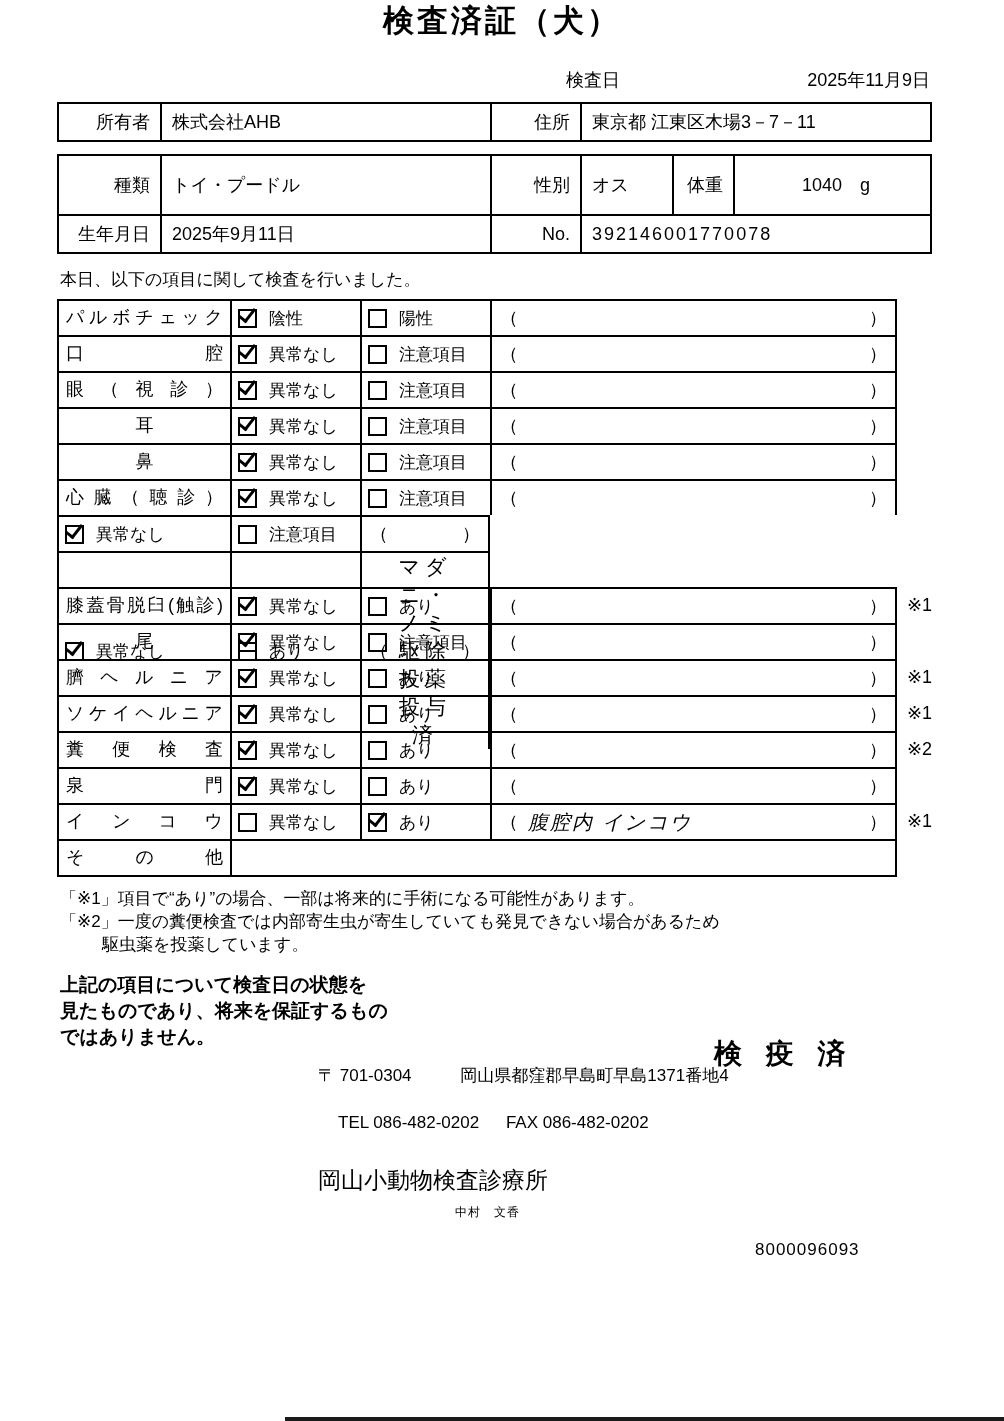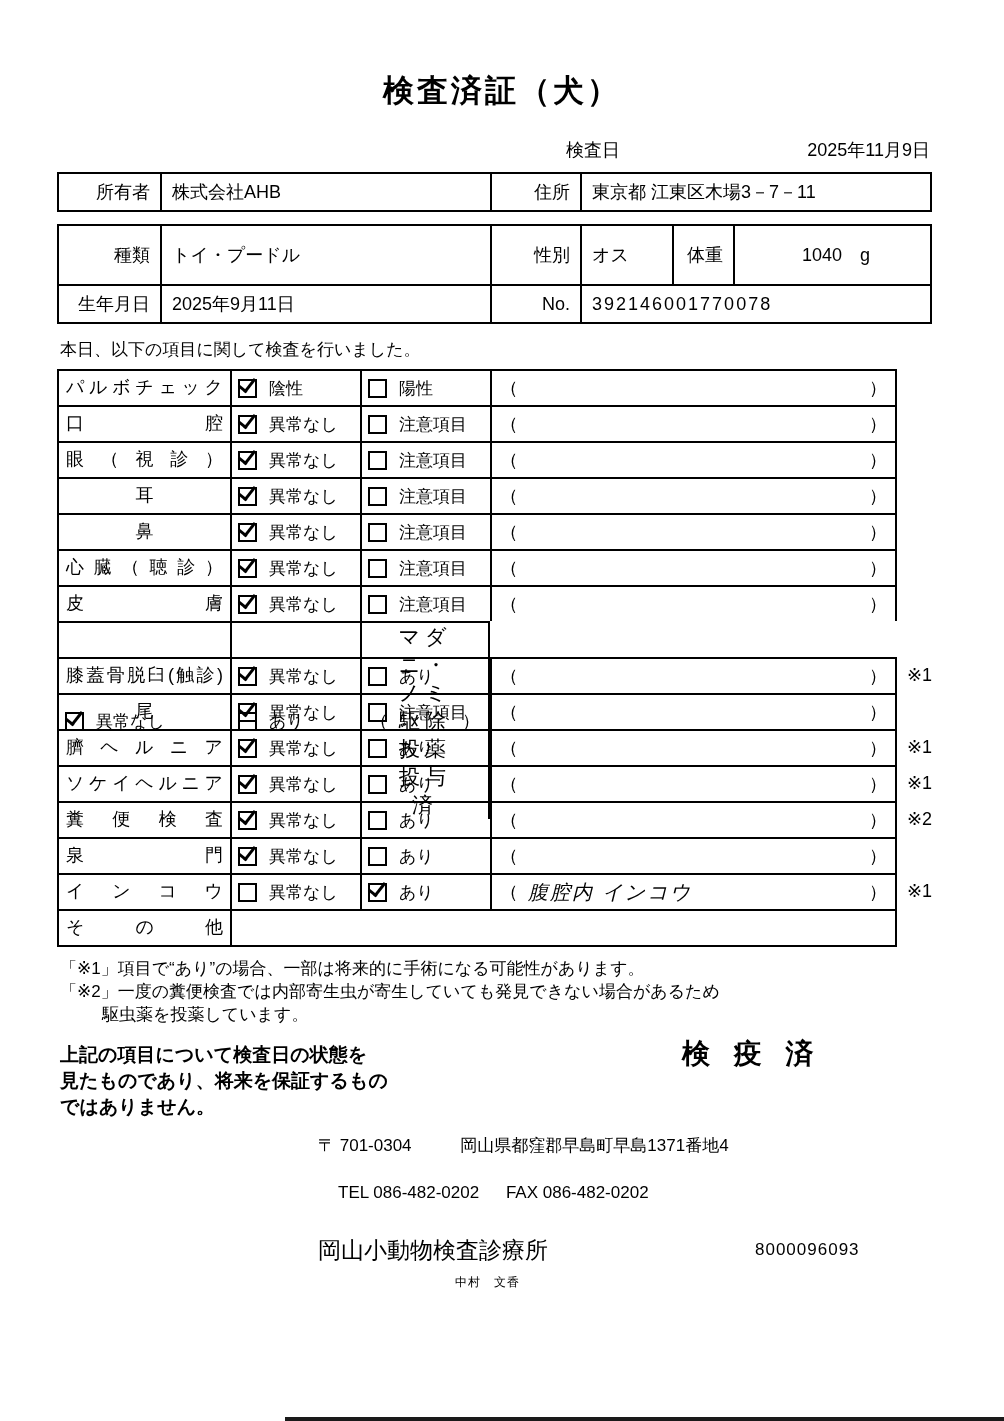--- a/index.html
+++ b/index.html
@@ -2,21 +2,21 @@
 <html><head>
 <meta charset="utf-8">
 <style>
   html,body{margin:0;padding:0;background:#e8e8e8;}
   .page{
     width:1004px;height:1421px;background:#ffffff;position:relative;
     font-family:"Liberation Sans","DejaVu Sans",sans-serif;color:#000;
     overflow:hidden;
   }
   .title{
-    margin:0;padding-top:70px;text-align:center;
+    margin:0;text-align:center;
     font-size:31px;font-weight:bold;letter-spacing:3px;font-family:Liberation Mono, monospace;
   }
   .date-row{
     margin:26px 74px 10px 566px;display:flex;justify-content:space-between;
     font-size:18px;
   }
   table.hdr{border-collapse:collapse;margin-left:57px;table-layout:fixed;}
   table.hdr td{border:2px solid #000;height:38px;font-size:18px;padding:0 10px;box-sizing:border-box;}
   td.lab{text-align:right;padding:0 4px;}
   .tbl-gap{height:12px;}
@@ -40,21 +40,21 @@
   .cb{width:15px;height:15px;border:2px solid #000;flex:none;position:relative;box-sizing:content-box;}
   .cb.checked::after{
     content:"";position:absolute;left:2px;top:-6px;width:7px;height:14px;
     border-right:3px solid #000;border-bottom:3px solid #000;transform:rotate(38deg);
   }
   .mark{position:absolute;left:calc(100% + 10px);top:7px;font-size:18px;white-space:nowrap;}
   
   .notes{margin:10px 0 0 60px;font-size:17px;line-height:23px;}
   .notes .indent{padding-left:42px;}
   .disclaimer{margin:16px 0 0 60px;font-size:19px;font-weight:bold;line-height:26px;}
-  .stamp{position:absolute;left:682px;top:1035px;font-size:28px;font-weight:bold;letter-spacing:8px;}
+  .stamp{position:absolute;left:714px;top:1035px;font-size:28px;font-weight:bold;letter-spacing:8px;}
   .postal-line{margin:14px 0 0 318px;font-size:17px;}
   .postal-line .sp{margin-right:44px;}
   .tel-line{margin:26px 0 0 338px;font-size:17px;}
   .tel-line .sp{margin-right:22px;}
   .clinic{margin:32px 0 0 318px;font-size:23px;}
   .examiner{margin:8px 0 17px 455px;font-size:12px;letter-spacing:1px;}
   .serial{position:absolute;left:755px;top:1240px;font-size:17px;letter-spacing:1px;}
   .scan-edge{position:absolute;bottom:0;left:285px;width:719px;height:4px;background:#1a1a1a;}
 </style>
 </head>
@@ -212,21 +212,20 @@
       </div>
       <div class="c comment">
         <span>（</span>
         <span class="ctext"></span>
         <span>）</span>
       </div>
       <span class="mark"></span>
     </div>
 
     <div class="crow">
-      <div class="c name">皮膚</div>
       <div class="c opt">
         <span class="cb checked"></span>
         <span>異常なし</span>
       </div>
       <div class="c opt">
         <span class="cb"></span>
         <span>注意項目</span>
       </div>
       <div class="c comment">
         <span>（</span>

